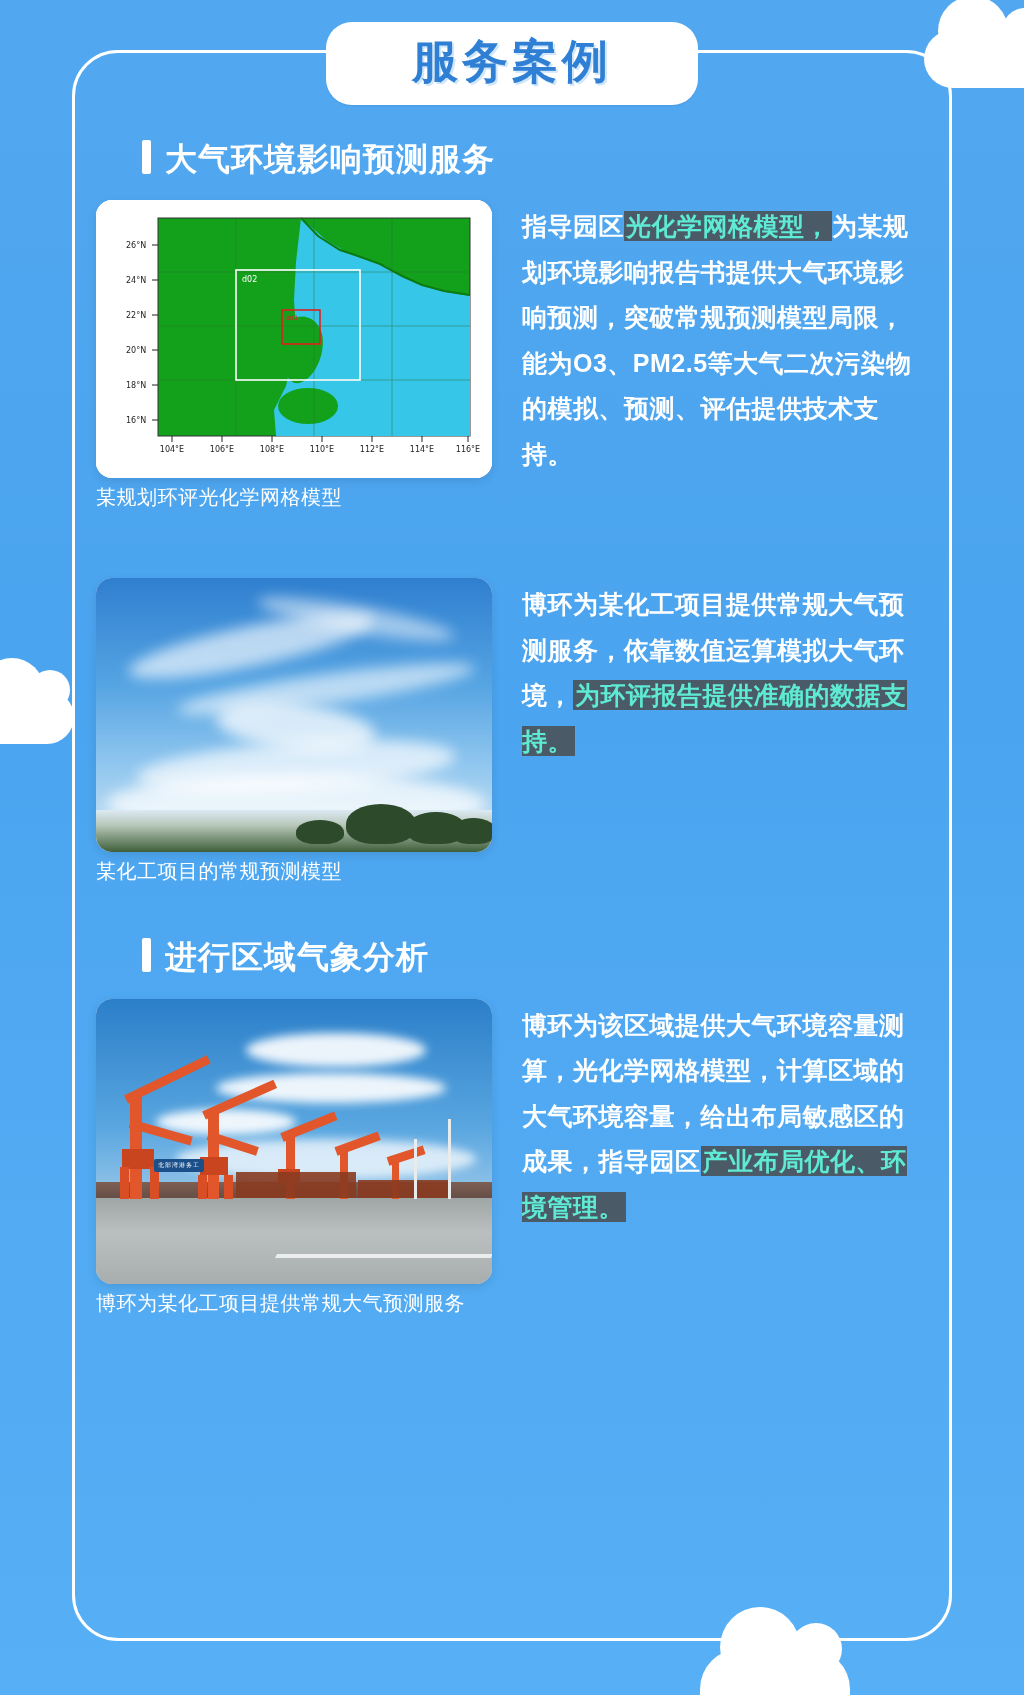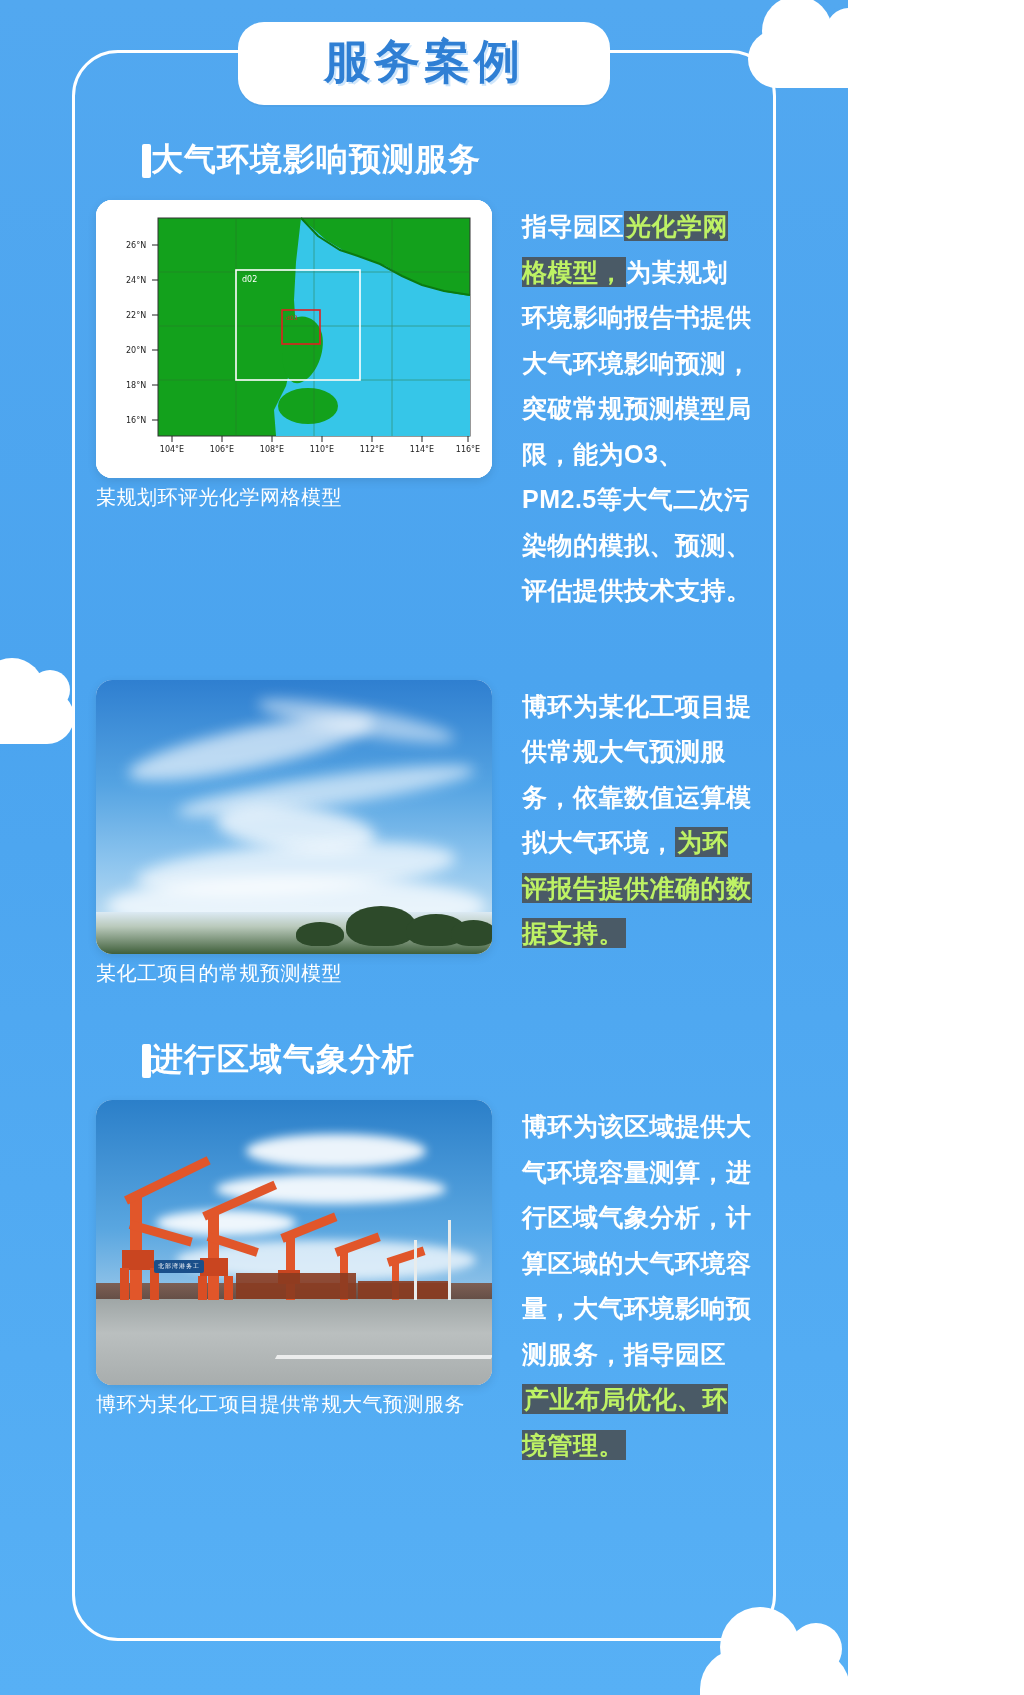--- a/index.html
+++ b/index.html
@@ -5,21 +5,21 @@
   html, body {
     margin: 0;
     padding: 0;
     background: #ffffff;
   }
   body {
     font-family: "Liberation Sans", "DejaVu Sans", sans-serif;
   }
   .page {
     position: relative;
-    width: 848px;
+    width: 1024px;
     height: 1695px;
     background: linear-gradient(180deg, #52a8f0 0%, #4ba4ef 40%, #57b0f5 100%);
     overflow: hidden;
   }
 
   
   .cloud {
     position: absolute;
     background: #ffffff;
     border-radius: 999px;
@@ -101,21 +101,22 @@
   .content {
     position: absolute;
     left: 96px;
     right: 96px;
     top: 140px;
   }
 
   
   .section-head {
     display: flex;
-    align-items: flex-end;
+    align-items: flex-start;
+    gap: 14px;
     margin-bottom: 22px;
     padding-left: 46px;
   }
   .section-bar {
     width: 9px;
     height: 34px;
     background: #ffffff;
     border-radius: 2px;
     flex: none;
   }
@@ -154,21 +155,21 @@
     flex: 1;
     color: #ffffff;
     font-size: 25px;
     line-height: 1.82;
     letter-spacing: 0.5px;
     font-weight: bold;
     padding-top: 4px;
   }
   .hl {
     background: #4a5a66;
-    color: #bef264;
+    color: #5eead4;
     padding: 1px 2px;
     border-radius: 0;
   }
 
   .block-1 { margin-bottom: 66px; }
   .block-2 { margin-bottom: 52px; }
 
   
   .map-wrap { width: 396px; height: 278px; display: block; background: #fff; }
 
@@ -418,19 +419,19 @@
 
               <div class="pole" style="left:352px; top:120px; height:80px;"></div>
               <div class="pole" style="left:318px; top:140px; height:60px;"></div>
 
               <div class="sign">北部湾港务工</div>
             </div>
           </div>
           <div class="caption">博环为某化工项目提供常规大气预测服务</div>
         </div>
         <div class="text-col">
-          <span>博环为该区域提供大气环境容量测算，进行区域气象分析，计算区域的大气环境容量，大气环境影响预测服务，指导园区</span><span class="hl">产业布局优化、环境管理。</span>
+          <span>博环为该区域提供大气环境容量测算，光化学网格模型，计算区域的大气环境容量，给出布局敏感区的成果，指导园区</span><span class="hl">产业布局优化、环境管理。</span>
         </div>
       </div>
     </div>
 
   </div>
 </div>
 
 </body></html>

